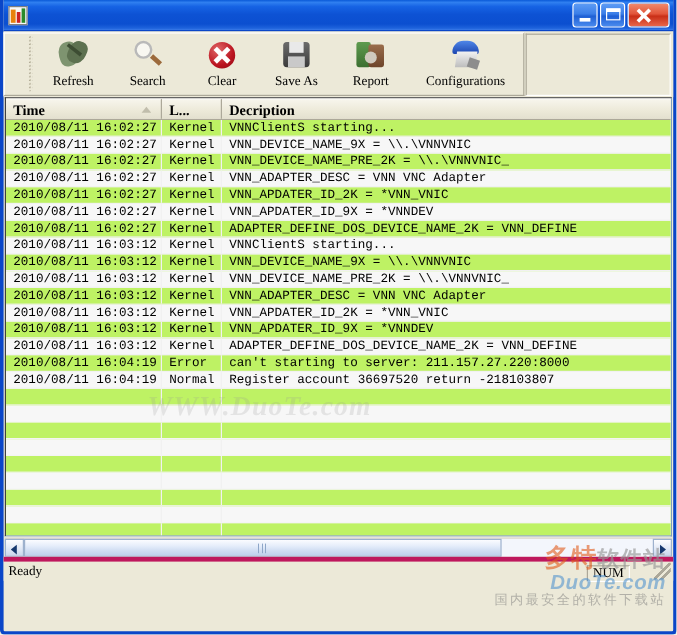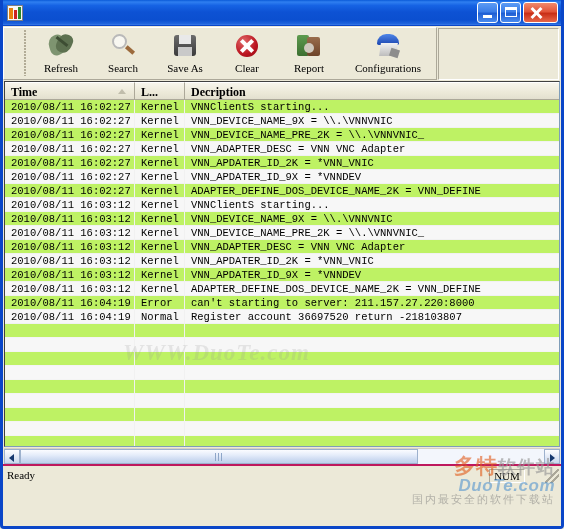--- a/index.html
+++ b/index.html
@@ -338,21 +338,21 @@
   .lv-cell.c-desc { flex: 1; border-right: none; }
   .lv-empty { border-bottom: 1px solid #f4f4f4; }
 
   
   .watermark {
     position: absolute;
     pointer-events: none;
     user-select: none;
   }
   .wm-center {
-    left: 118px; top: 258px;
+    left: 118px; top: 244px;
     font-family: "Liberation Serif", serif;
     font-size: 23px;
     font-weight: bold;
     font-style: italic;
     color: rgba(150,150,150,0.20);
     letter-spacing: 1px;
     white-space: nowrap;
   }
   .wm-br {
     right: 6px; bottom: 20px;
@@ -437,21 +437,21 @@
   }
 
   
   .statusbar {
     height: 20px;
     background: #ece9d8;
     display: flex;
     align-items: center;
     position: relative;
     box-sizing: border-box;
-    border-top: 2px solid #be185d;
+    border-top: 4px solid #be185d;
   }
   .sb-text {
     font-family: "Liberation Serif", serif;
     font-size: 11px;
     color: #000000;
     padding-left: 4px;
     white-space: nowrap;
   }
   .sb-pane {
     position: absolute;
@@ -519,35 +519,35 @@
 
         <div class="tb-btn">
           <div class="tb-icon ic-search">
               <u></u>
               <b></b>
             </div>
           <div class="tb-label">Search</div>
         </div>
 
         <div class="tb-btn">
+          <div class="tb-icon ic-clear">
+              <b></b>
+              <i></i>
+              <s></s>
+            </div>
+          <div class="tb-label">Clear</div>
+        </div>
+
+        <div class="tb-btn">
           <div class="tb-icon ic-save">
               <b></b>
               <i></i>
               <s></s>
             </div>
           <div class="tb-label">Save As</div>
-        </div>
-
-        <div class="tb-btn">
-          <div class="tb-icon ic-clear">
-              <b></b>
-              <i></i>
-              <s></s>
-            </div>
-          <div class="tb-label">Clear</div>
         </div>
 
         <div class="tb-btn">
           <div class="tb-icon ic-report">
               <b></b>
               <i></i>
               <s></s>
             </div>
           <div class="tb-label">Report</div>
         </div>

